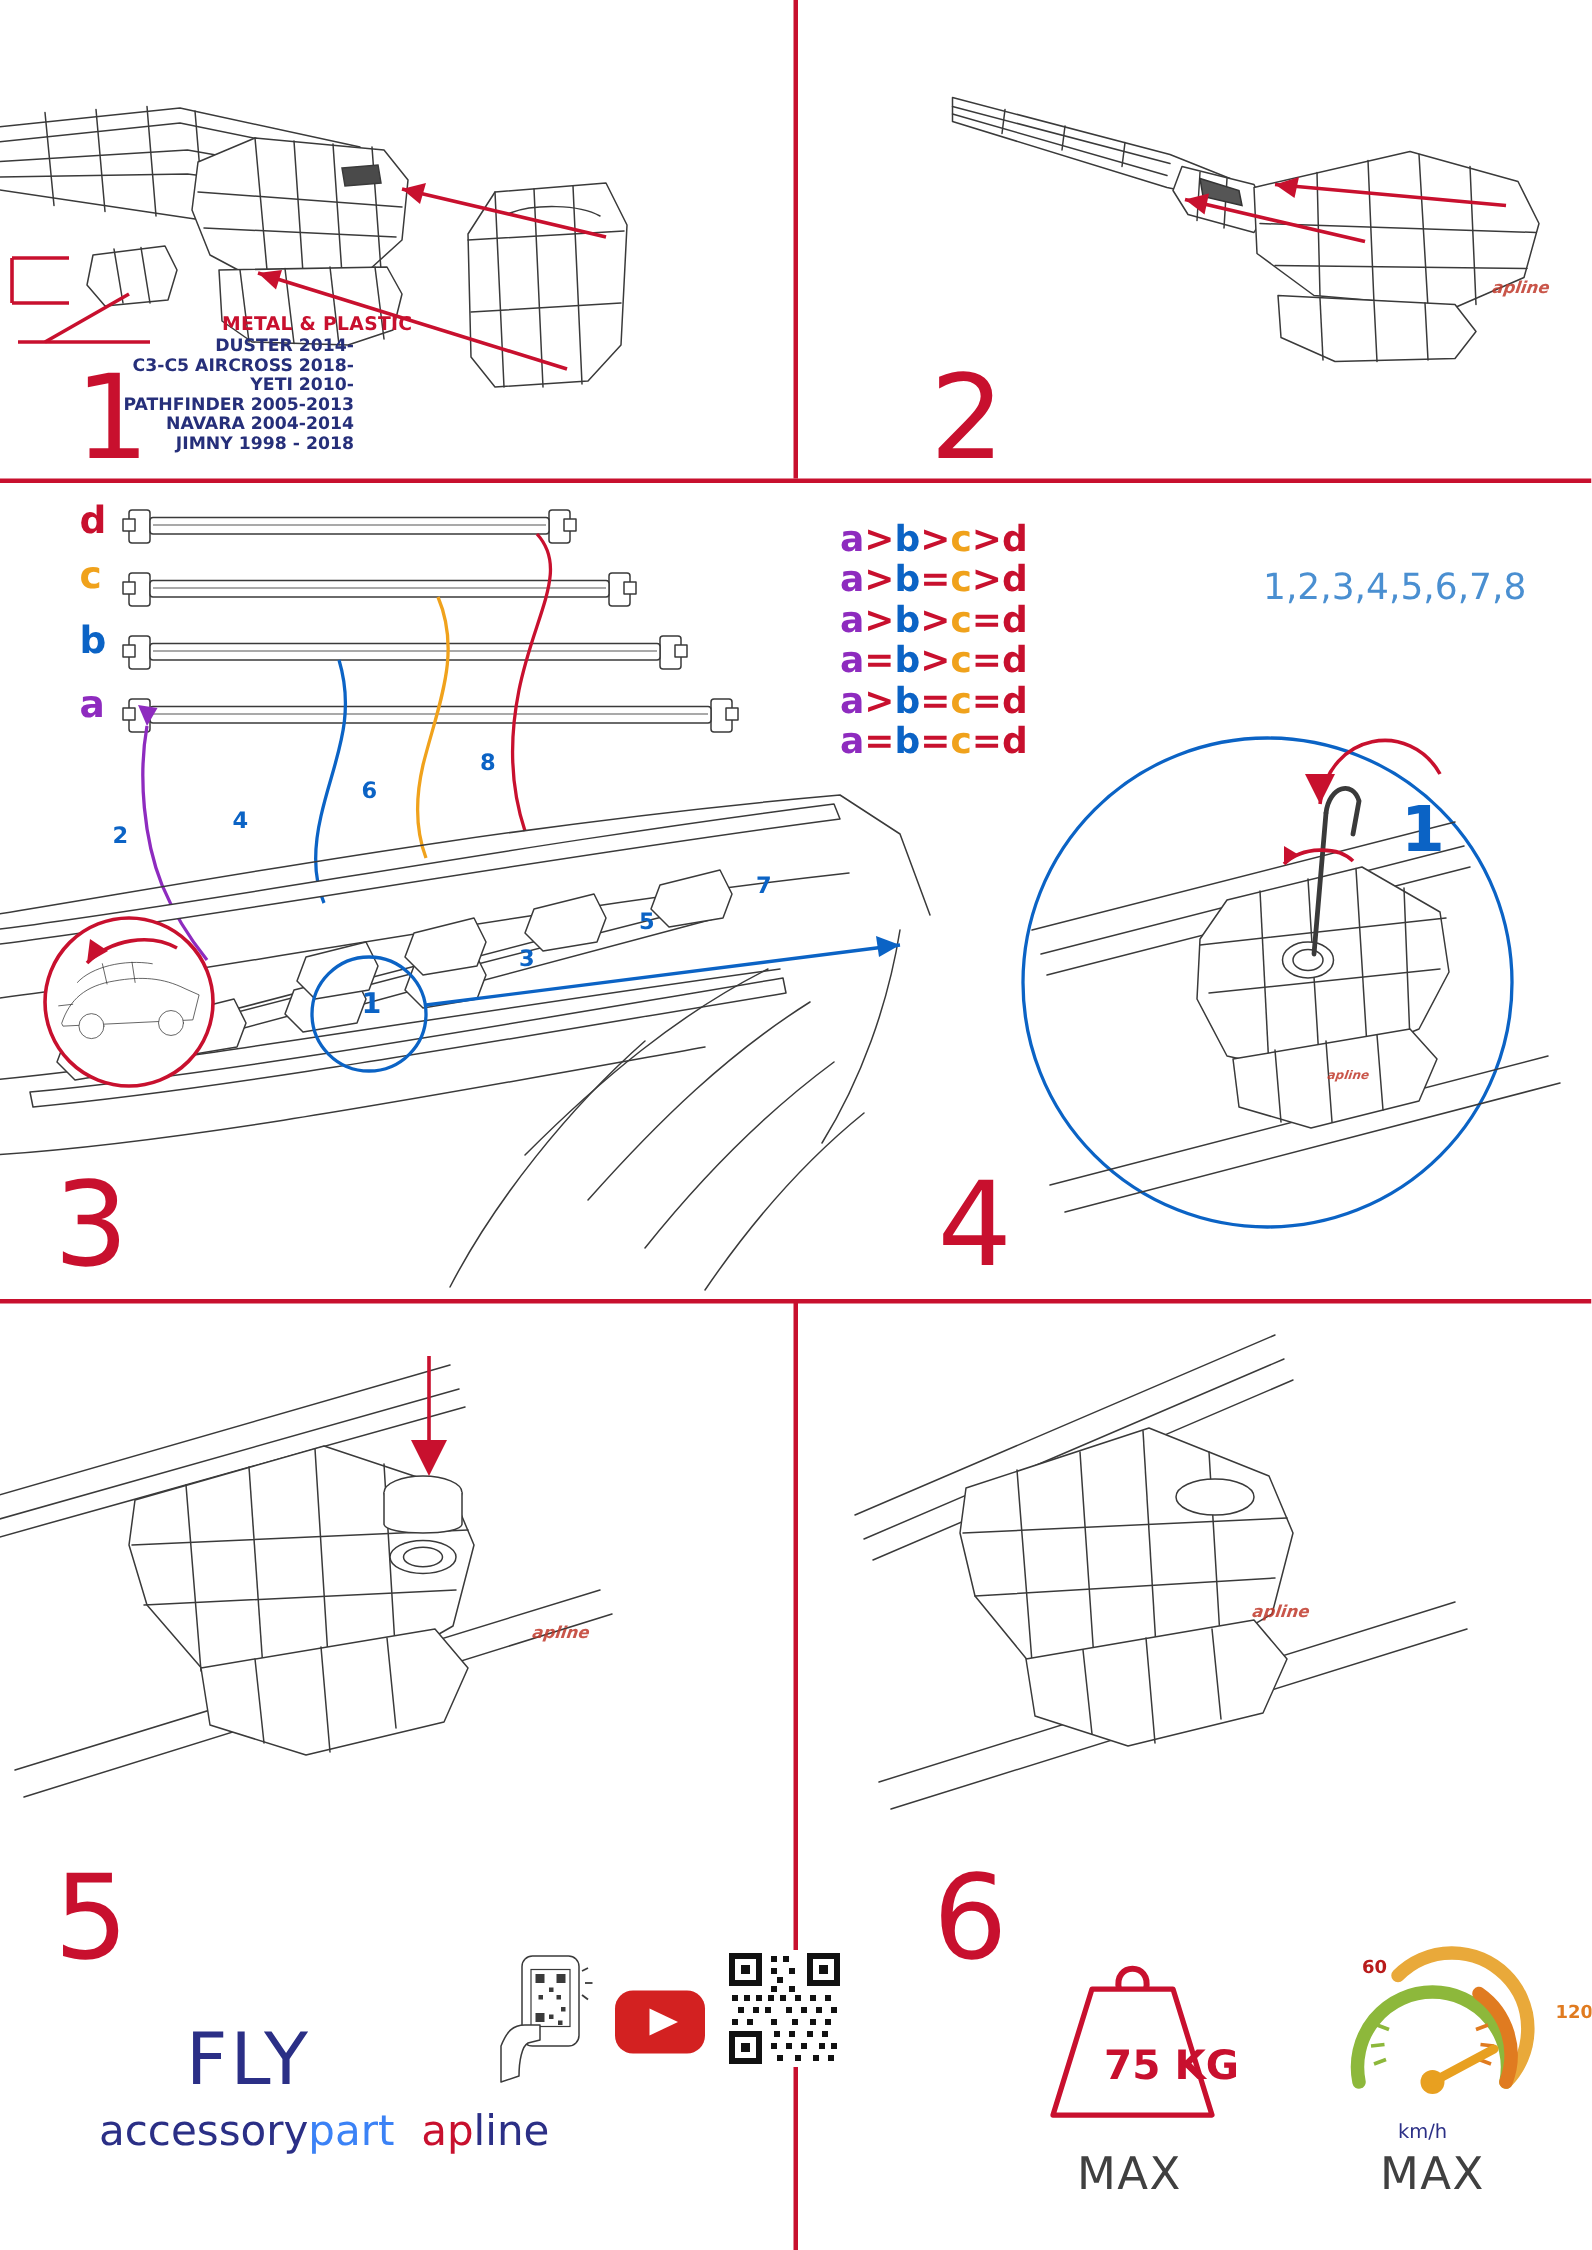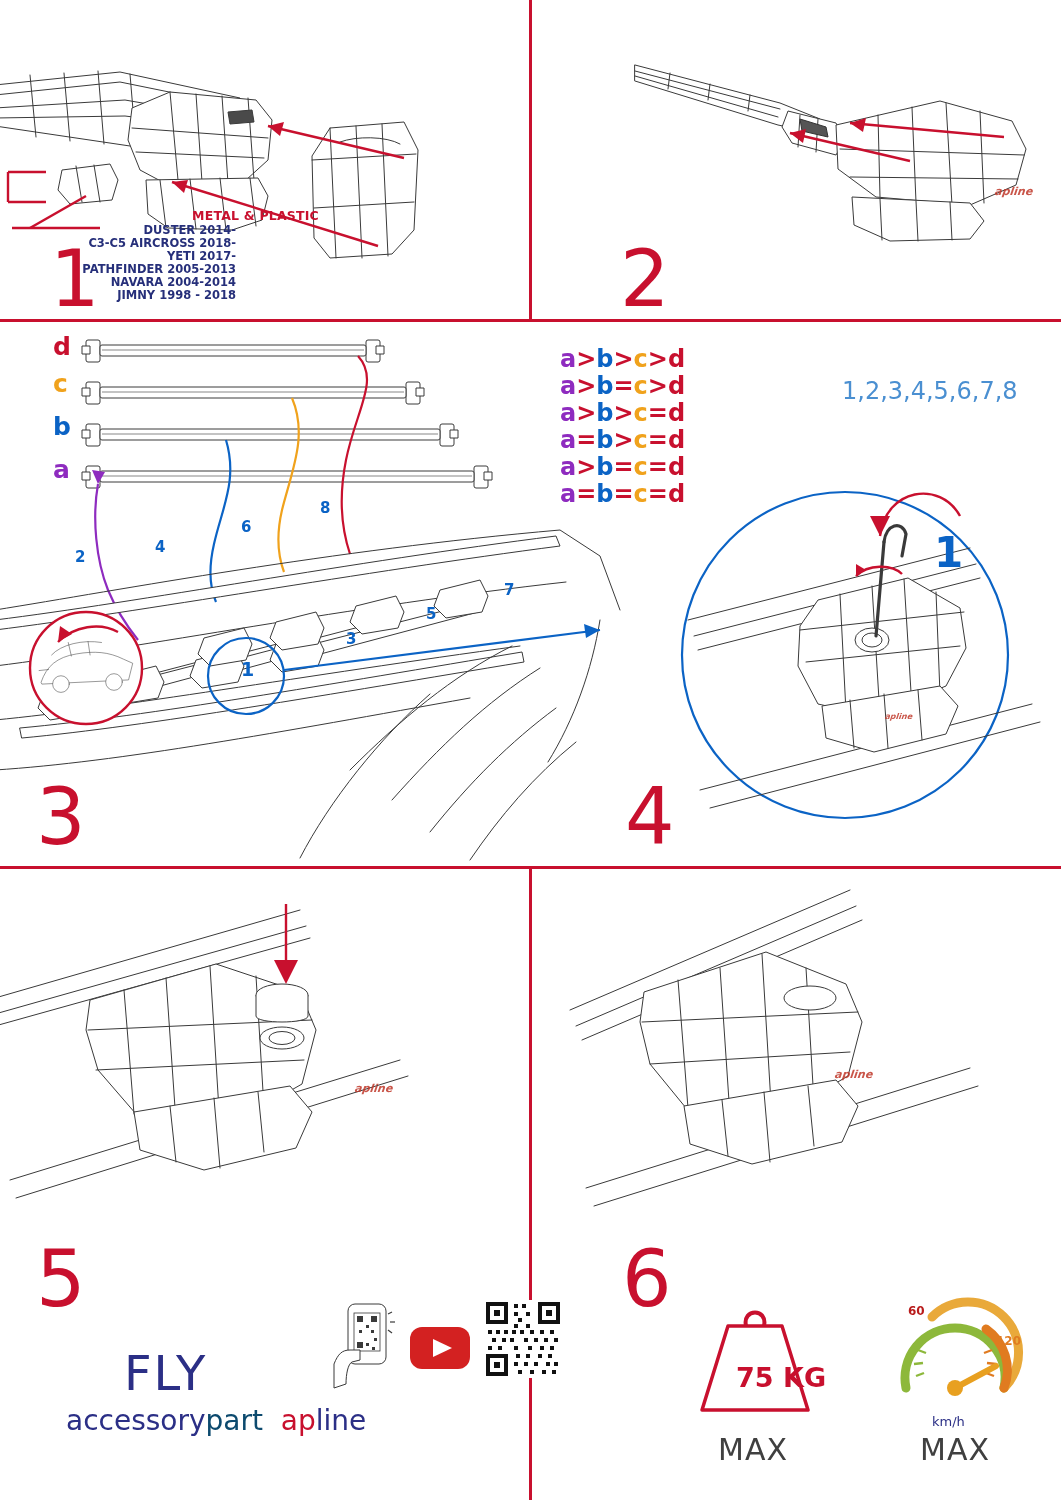--- a/index.html
+++ b/index.html
@@ -58,21 +58,20 @@
   .bluef { fill: #0b63c5; }
   
   .metal-title {
     position: absolute;
     color: #c8102e;
     font-family: "DejaVu Sans", sans-serif;
     font-weight: bold;
     font-size: 12.5px;
     letter-spacing: .2px;
     white-space: nowrap;
-    margin-left: 44px;
   }
   .veh-list {
     position: absolute;
     text-align: right;
     color: #262f7a;
     font-family: "DejaVu Sans", sans-serif;
     font-weight: bold;
     font-size: 11.5px;
     line-height: 13px;
     white-space: nowrap;
@@ -138,21 +137,21 @@
     letter-spacing: 2px;
     font-weight: 400;
   }
   .brandline {
     position: absolute;
     font-family: "DejaVu Sans", sans-serif;
     font-size: 28px;
     white-space: nowrap;
   }
   .brandline .accessory { color: #2b2f86; }
-  .brandline .part { color: #0c4a6e; }
+  .brandline .part { color: #3b82f6; }
   .brandline .ap { color: #c8102e; }
   .brandline .line { color: #2b2f86; }
   
   .maxlabel {
     position: absolute;
     color: #404040;
     font-family: "DejaVu Sans", sans-serif;
     font-size: 30px;
     letter-spacing: 1px;
   }
@@ -170,21 +169,21 @@
     font-family: "DejaVu Sans", sans-serif;
     font-size: 13px;
   }
   .gauge-num {
     position: absolute;
     font-family: "DejaVu Sans", sans-serif;
     font-size: 12px;
     font-weight: bold;
   }
   .g60 { color: #b91c1c; text-align: center; }
-  .g120 { color: #e07b20; }
+  .g120 { color: #e07b20; margin-left: 41px; }
   .apline-logo {
     position: absolute;
     color: #c0392b;
     font-family: "DejaVu Sans", sans-serif;
     font-style: italic;
     font-weight: bold;
     font-size: 11px;
     transform: skewX(-8deg);
     opacity: .85;
   }
@@ -273,21 +272,21 @@
 
       <g>
         <path d="M228,82 L252,80 L254,92 L230,94 Z" fill="#4a4a4a" stroke="#3a3a3a"></path>
       </g>
     </svg>
   </div>
   <div class="metal-title" style="left:148px;top:208px">METAL &amp; PLASTIC</div>
   <div class="veh-list" style="left:0;top:224px;width:236px">
     <div>DUSTER 2014-</div>
     <div>C3-C5 AIRCROSS 2018-</div>
-    <div>YETI 2017-</div>
+    <div>YETI 2010-</div>
     <div>PATHFINDER 2005-2013</div>
     <div>NAVARA 2004-2014</div>
     <div>JIMNY 1998 - 2018</div>
   </div>
   <div class="step-num big" style="left:50px;top:240px">1</div>
 
   <div class="pane" style="left:640px;top:45px;width:415px;height:200px">
     <svg width="415" height="200" viewBox="0 0 415 200">
 
       <g class="ln">

